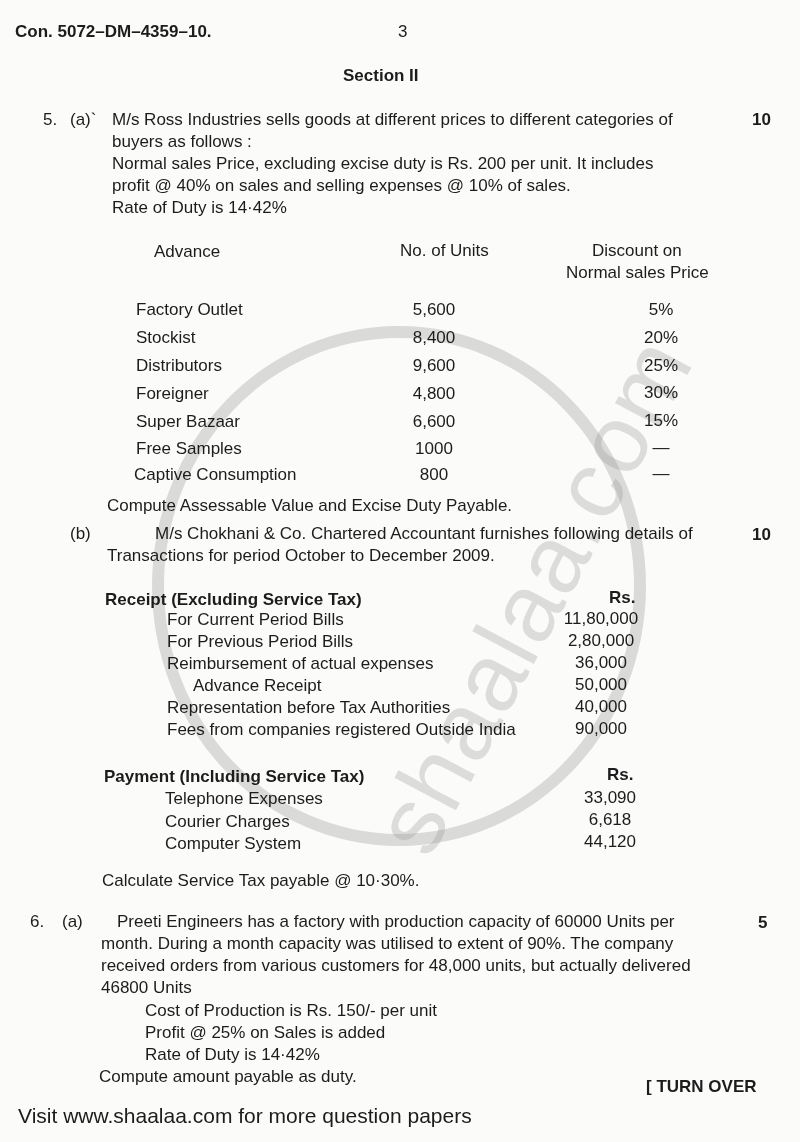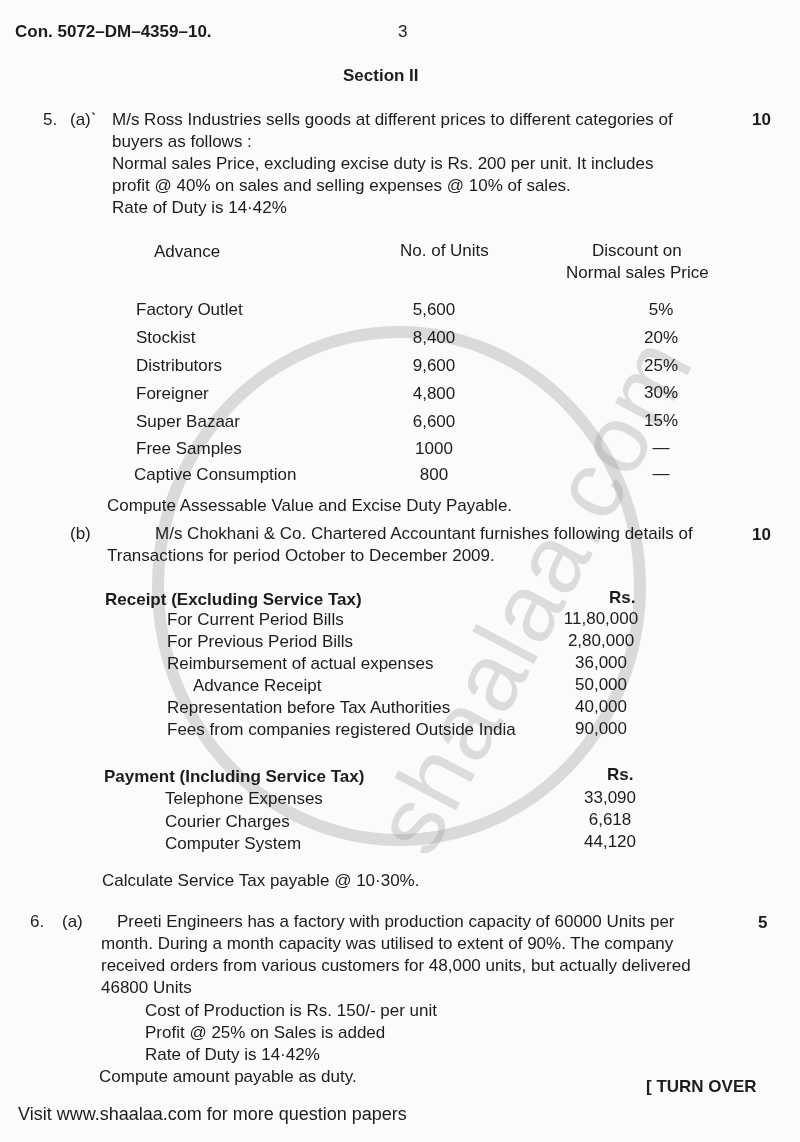--- a/index.html
+++ b/index.html
@@ -154,14 +154,14 @@
   <div class="abs" style="left:101px; top:912px;margin-left:16px;">Preeti Engineers has a factory with production capacity of 60000 Units per</div>
   <div class="abs" style="left:101px; top:934px;">month.  During a month capacity was utilised to extent of 90%.  The company</div>
   <div class="abs" style="left:101px; top:956px;">received orders from various customers for 48,000  units, but actually delivered</div>
   <div class="abs" style="left:101px; top:978px;">46800 Units</div>
   <div class="abs" style="left:145px; top:1001px;">Cost of Production is Rs. 150/- per unit</div>
   <div class="abs" style="left:145px; top:1023px;">Profit @ 25% on Sales is added</div>
   <div class="abs" style="left:145px; top:1045px;">Rate of Duty is 14·42%</div>
   <div class="abs" style="left:99px; top:1067px;">Compute amount payable as duty.</div>
 </div>
 
-<div class="abs" style="left:18px; top:1104px; font-size:18px;">Visit www.shaalaa.com for more question papers</div>
+<div class="abs" style="left:18px; top:1104px; font-size:21px;">Visit www.shaalaa.com for more question papers</div>
 <div class="abs b" style="left:646px; top:1077px; font-size:17px;">[ TURN OVER</div>
 
 </body></html>

